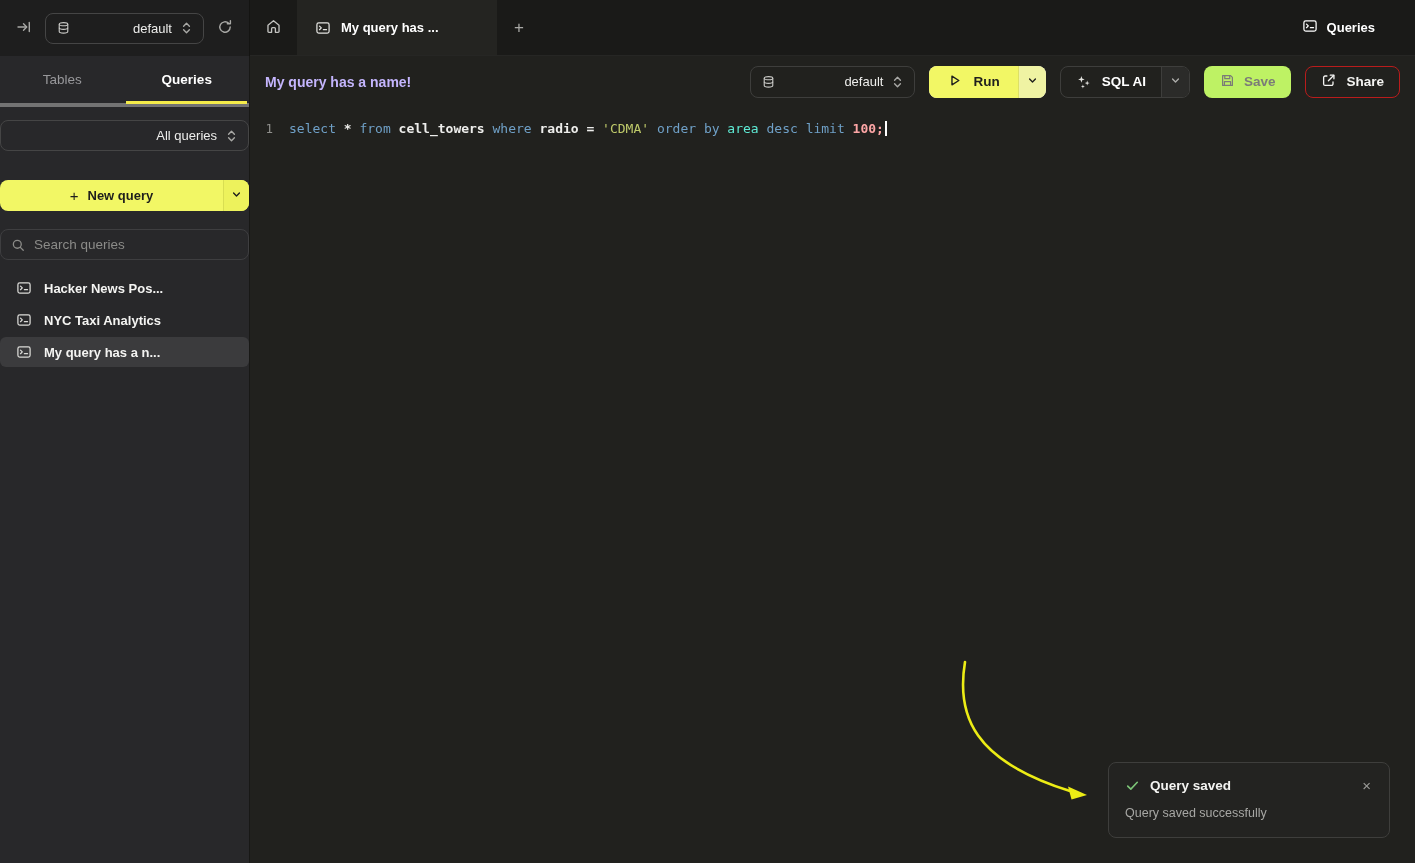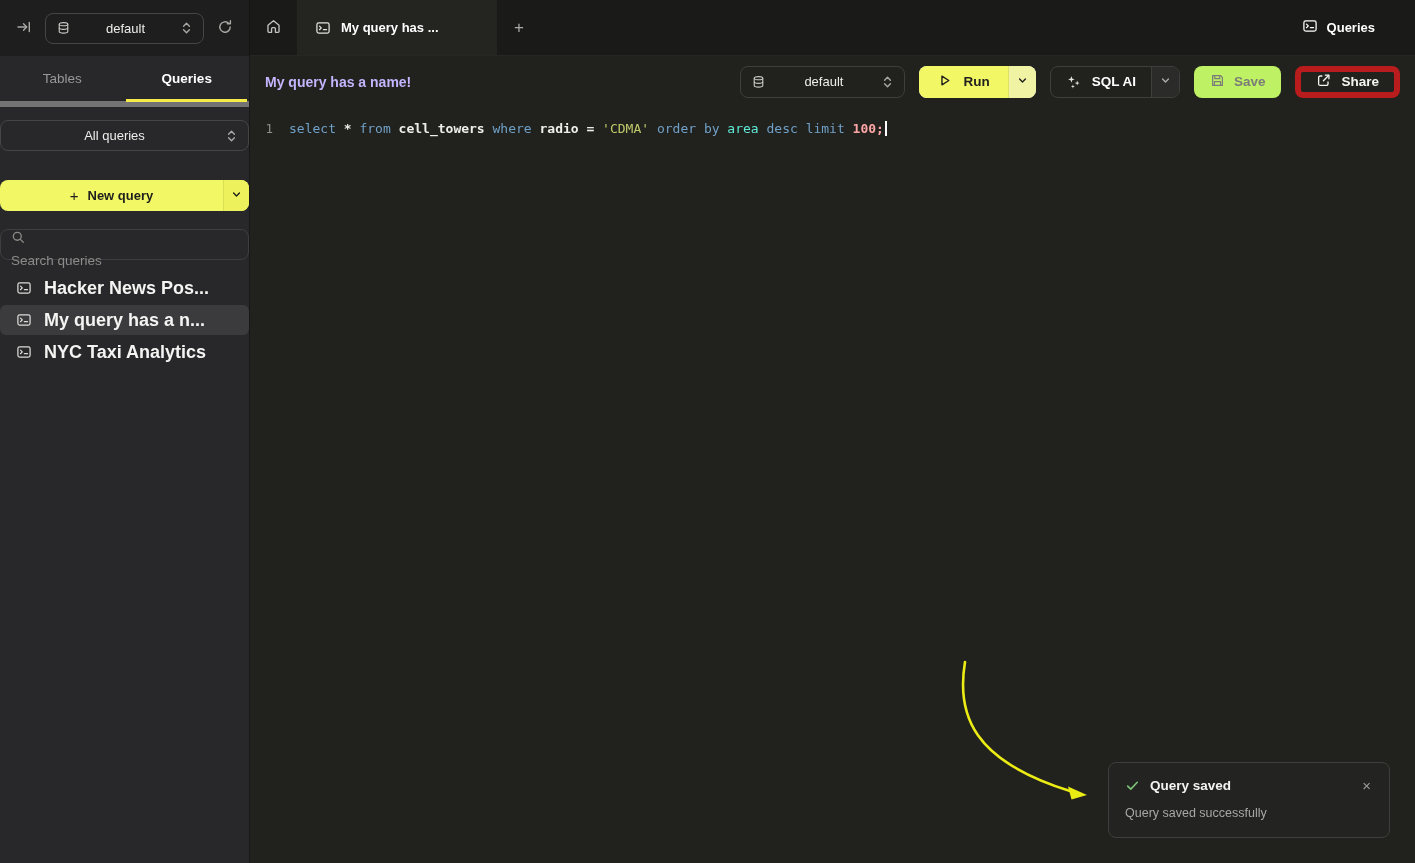--- a/index.html
+++ b/index.html
@@ -22,21 +22,21 @@
   }
   .icon-btn {
     background: none; border: none; color: #A9A9A6; cursor: pointer;
     display: flex; align-items: center; justify-content: center; padding: 2px;
   }
   .select {
     height: 31px; border: 1px solid #454545; border-radius: 8px;
     display: flex; align-items: center; padding: 0 11px; gap: 9px;
     color: #EDEDEB; font-size: 13px; background: transparent; cursor: pointer;
   }
-  .select .grow { flex: 1; text-align: center; }
+  .select .grow { flex: 1; text-align: right; }
   .select .sort { color: #A9A9A6; display: flex; }
   .db-icon { color: #C9C9C6; display: flex; }
   .topbar-left .select { flex: 1; }
 
   .topbar-main { flex: 1; display: flex; align-items: stretch; border-bottom: 1px solid #262624; }
   .home-btn { width: 47px; flex: 0 0 47px; background: none; border: none; color: #C4C4C1;
     display: flex; align-items: center; justify-content: center; cursor: pointer; }
   .editor-tab {
     width: 200px; background: #242421; display: flex; align-items: center;
     gap: 10px; padding: 0 18px; color: #FFFFFF; font-size: 13px; font-weight: 600; cursor: pointer;
@@ -48,48 +48,48 @@
     margin-left: auto; display: flex; align-items: center; gap: 9px;
     padding-right: 40px; color: #FFFFFF; font-size: 13px; font-weight: 600; cursor: pointer;
   }
 
   
   .body { flex: 1; display: flex; min-height: 0; }
 
   
   .sidebar { width: 250px; flex: 0 0 250px; background: #28282A; display: flex;
     flex-direction: column; border-right: 1px solid #181816; }
-  .sidebar-tabs { display: flex; height: 51px; flex: 0 0 51px; border-bottom: 6px solid #737373; justify-content: flex-end; }
+  .sidebar-tabs { display: flex; height: 51px; flex: 0 0 51px; border-bottom: 4px solid #737373; justify-content: flex-end; }
   .s-tab { flex: 1; display: flex; align-items: center; justify-content: center;
     font-size: 13.5px; color: #98989B; position: relative; cursor: pointer; }
   .s-tab.active { color: #FFFFFF; font-weight: 600; }
   .s-tab.active::after { content: ""; position: absolute; left: 1px; right: 2px; bottom: -1px;
     height: 3px; background: #F5EC4A; }
   .sidebar-content { padding: 13px 0; display: flex; flex-direction: column; }
   .all-queries-select { margin-bottom: 29px; }
   .new-query-btn {
     height: 31px; border: none; border-radius: 8px; overflow: hidden; display: flex;
     background: #F2F765; color: #1E1E1C; font-size: 13px; font-weight: 600;
     cursor: pointer; padding: 0; margin-bottom: 18px;
   }
   .nq-main { flex: 1; display: flex; align-items: center; justify-content: center; gap: 9px; }
   .nq-plus { font-size: 15px; font-weight: 400; }
   .nq-chev { width: 26px; flex: 0 0 26px; border-left: 1px solid #D9DE52; background: #EDF25C;
     display: flex; align-items: center; justify-content: center; color: #1E1E1C; }
   .search-box {
     height: 31px; border: 1px solid #3E3E40; border-radius: 8px; display: flex;
-    align-items: flex-start; padding: 0 10px; gap: 9px; margin-bottom: 13px; flex-direction: column;
+    align-items: center; padding: 0 10px; gap: 9px; margin-bottom: 13px;
   }
   .search-box .s-icon { color: #8B8B88; display: flex; }
   .search-box input { flex: 1; background: none; border: none; outline: none;
     color: #EDEDEB; font-size: 13.5px; font-family: "Liberation Sans", sans-serif; }
   .search-box input::placeholder { color: #8B8B88; }
   .query-list { list-style: none; display: flex; flex-direction: column; gap: 2px; }
   .query-item { height: 30px; display: flex; align-items: center; gap: 12px;
-    padding-left: 16px; border-radius: 6px; color: #F4F4F2; font-size: 18px;
+    padding-left: 16px; border-radius: 6px; color: #F4F4F2; font-size: 13px;
     font-weight: 600; cursor: pointer; }
   .query-item.selected { background: #3B3B3D; }
   .query-item .q-icon { color: #DBDBD8; display: flex; }
 
   
   .main { flex: 1; background: #21211E; position: relative; display: flex; flex-direction: column; }
   .main-header { height: 51px; flex: 0 0 51px; display: flex; align-items: center;
     padding: 0 15px; gap: 14px; }
   .main-title { font-size: 14px; font-weight: 600; color: #c4b5fd; margin-right: auto; }
   .db-select-main { width: 165px; justify-content: flex-start; height: 32px; border-color: #3E3E3C; }
@@ -102,21 +102,21 @@
   .sqlai-btn { display: flex; height: 32px; background: transparent; border: 1px solid #3E3E3C;
     border-radius: 8px; overflow: hidden; cursor: pointer; padding: 0; }
   .sqlai-main { display: flex; align-items: center; gap: 10px; padding: 0 15px;
     color: #FFFFFF; font-weight: 600; font-size: 13.5px; }
   .sqlai-main .sparkle { color: #E4E4E1; display: flex; }
   .sqlai-chev { width: 28px; border-left: 1px solid #3E3E3C; background: #2B2B29;
     display: flex; align-items: center; justify-content: center; color: #ADADAA; }
   .save-btn { height: 32px; border: none; border-radius: 8px; background: #bef264;
     color: #7B7B78; display: flex; align-items: center; gap: 9px; padding: 0 16px;
     font-size: 13.5px; font-weight: 600; cursor: default; }
-  .share-btn { height: 32px; background: transparent; border: 6px solid #b91c1c; border-radius: 8px;
+  .share-btn { height: 32px; background: transparent; border: 1px solid #b91c1c; border-radius: 8px;
     color: #F4F4F2; display: flex; align-items: center; gap: 10px; padding: 0 15px;
     font-size: 13.5px; font-weight: 600; cursor: pointer; }
 
   
   .editor { flex: 1; padding-top: 11px; font-family: "DejaVu Sans Mono", monospace;
     font-size: 13px; font-weight: 500; }
   .code-line { display: flex; align-items: center; height: 21px; }
   .line-number { width: 23px; text-align: right; color: #8F8F8C; margin-right: 16px;
     font-size: 12.5px; font-weight: 400; }
   .tok-kw { color: #6FA0C7; text-align: right; }
@@ -269,39 +269,39 @@
           <li class="query-item">
             <span class="q-icon">
               <svg width="16" height="16" viewBox="0 0 16 16" fill="none" stroke="currentColor" stroke-width="1.25" stroke-linecap="round" stroke-linejoin="round">
                   <rect x="1.9" y="2.9" width="12.2" height="10.2" rx="1.8"></rect>
                   <path d="M4.5 6.1 6.3 7.9 4.5 9.7"></path>
                   <path d="M8.4 9.7h3.1"></path>
                 </svg>
             </span>
             <span>Hacker News Pos...</span>
           </li>
+          <li class="query-item">
+            <span class="q-icon">
+              <svg width="16" height="16" viewBox="0 0 16 16" fill="none" stroke="currentColor" stroke-width="1.25" stroke-linecap="round" stroke-linejoin="round">
+                  <rect x="1.9" y="2.9" width="12.2" height="10.2" rx="1.8"></rect>
+                  <path d="M4.5 6.1 6.3 7.9 4.5 9.7"></path>
+                  <path d="M8.4 9.7h3.1"></path>
+                </svg>
+            </span>
+            <span>NYC Taxi Analytics</span>
+          </li>
           <li class="query-item selected">
             <span class="q-icon">
               <svg width="16" height="16" viewBox="0 0 16 16" fill="none" stroke="currentColor" stroke-width="1.25" stroke-linecap="round" stroke-linejoin="round">
                   <rect x="1.9" y="2.9" width="12.2" height="10.2" rx="1.8"></rect>
                   <path d="M4.5 6.1 6.3 7.9 4.5 9.7"></path>
                   <path d="M8.4 9.7h3.1"></path>
                 </svg>
             </span>
             <span>My query has a n...</span>
-          </li>
-          <li class="query-item">
-            <span class="q-icon">
-              <svg width="16" height="16" viewBox="0 0 16 16" fill="none" stroke="currentColor" stroke-width="1.25" stroke-linecap="round" stroke-linejoin="round">
-                  <rect x="1.9" y="2.9" width="12.2" height="10.2" rx="1.8"></rect>
-                  <path d="M4.5 6.1 6.3 7.9 4.5 9.7"></path>
-                  <path d="M8.4 9.7h3.1"></path>
-                </svg>
-            </span>
-            <span>NYC Taxi Analytics</span>
           </li>
         </ul>
       </div>
     </aside>
 
     <main class="main">
       <div class="main-header">
         <h1 class="main-title">My query has a name!</h1>
 
         <div class="select db-select-main">

